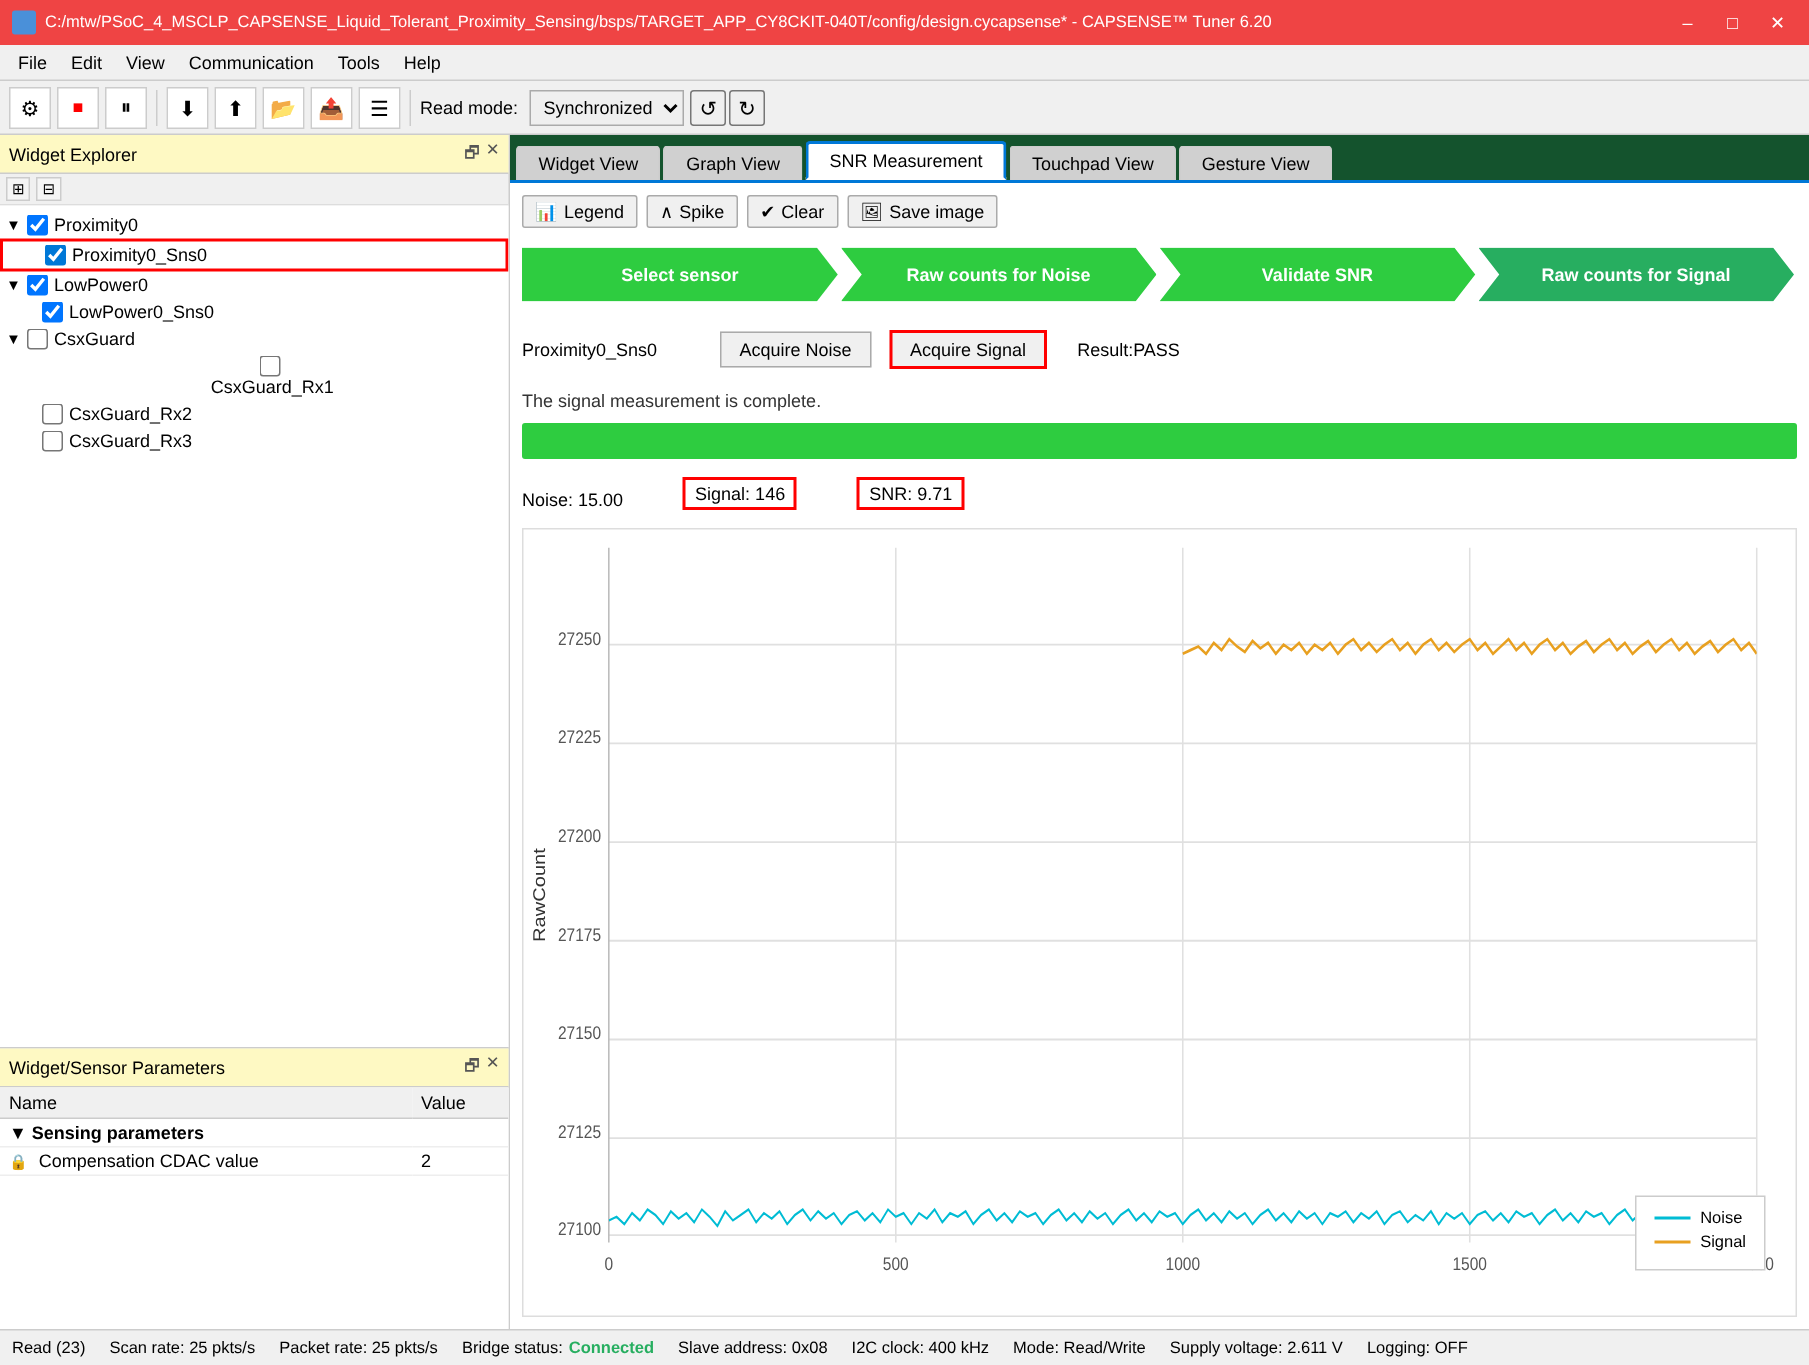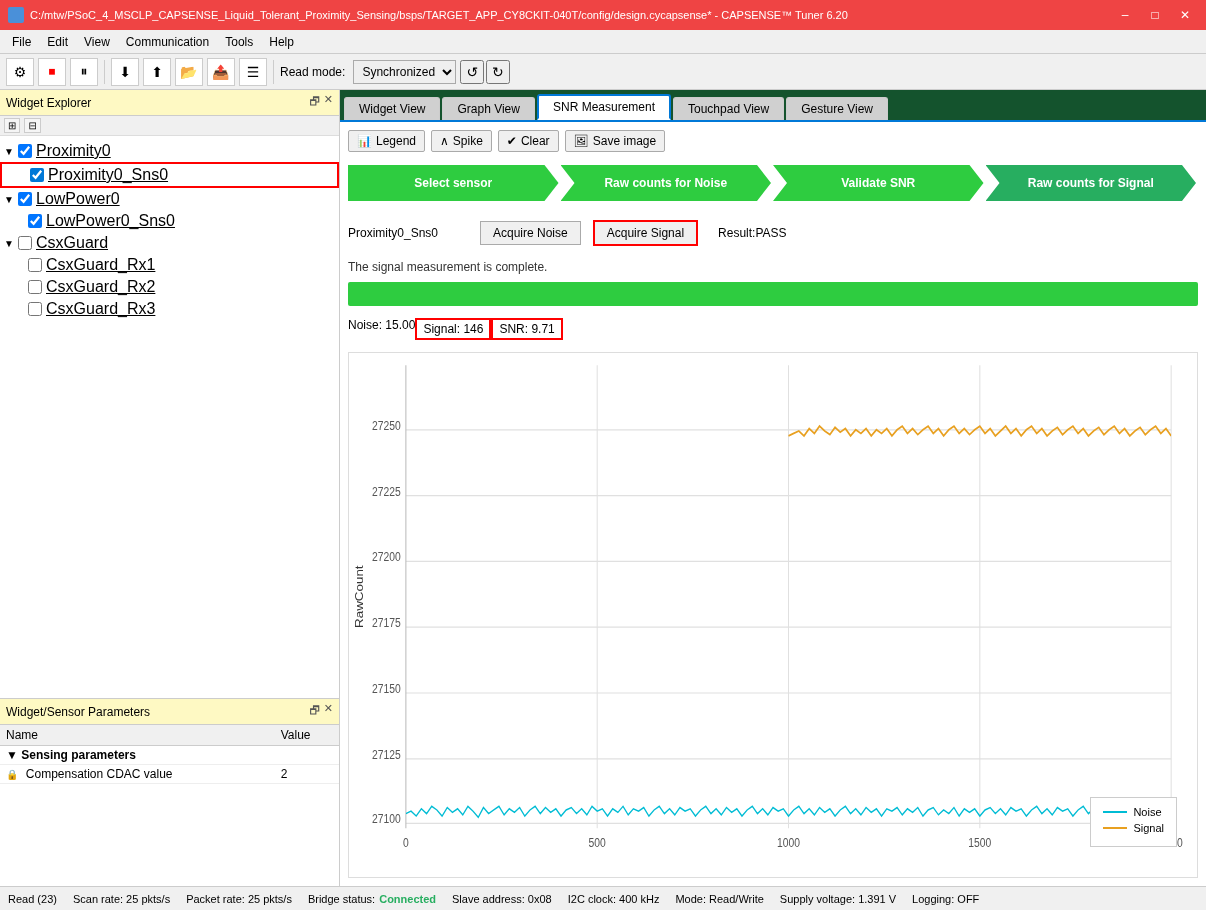--- a/index.html
+++ b/index.html
@@ -94,21 +94,21 @@
     .tree-item {
       display: flex;
       align-items: center;
       padding: 2px 4px;
       cursor: pointer;
       font-size: 12px;
     }
     .tree-item.highlighted { background: #fff; border: 1px solid red; }
     .tree-checkbox { width: 14px; height: 14px; margin-right: 4px; flex-shrink: 0; }
     .tree-expand { width: 12px; margin-right: 2px; font-size: 10px; cursor: pointer; }
-    .tree-label { font-size: 16px; text-decoration: underline; }
+    .tree-label { font-size: 12px; }
     .widget-toolbar { padding: 2px 4px; display: flex; gap: 4px; border-bottom: 1px solid #ddd; }
     .widget-toolbar-btn { font-size: 10px; padding: 1px 3px; cursor: pointer; border: 1px solid #ccc; background: #f5f5f5; }
 
     
     .sensor-params {
       height: 188px;
       border-top: 1px solid #ccc;
       display: flex;
       flex-direction: column;
     }
@@ -235,21 +235,22 @@
     
     .progress-bar {
       height: 24px;
       background: #2ecc40;
       border-radius: 2px;
     }
 
     
     .metrics-row {
       display: flex;
-      align-items: flex-start;
+      align-items: flex-end;
+      gap: 40px;
       padding: 4px 0;
     }
     .metric { font-size: 12px; }
     .metric-value { border: 2px solid red; padding: 2px 6px; font-size: 12px; display: inline-block; }
 
     
     .chart-container {
       flex: 1;
       position: relative;
       border: 1px solid #ddd;
@@ -365,21 +366,21 @@
       <div class="tree-item" style="padding-left: 28px;">
         <input type="checkbox" class="tree-checkbox" checked="" style="">
         <span class="tree-label">LowPower0_Sns0</span>
       </div>
 
       <div class="tree-item" style="padding-left: 4px;">
         <span class="tree-expand">▼</span>
         <input type="checkbox" class="tree-checkbox" style="">
         <span class="tree-label">CsxGuard</span>
       </div>
-      <div class="tree-item" style="padding-left: 28px;">
+      <div class="tree-item" style="padding-left: 28px; flex-direction: column;">
         <input type="checkbox" class="tree-checkbox" style="">
         <span class="tree-label">CsxGuard_Rx1</span>
       </div>
       <div class="tree-item" style="padding-left: 28px;">
         <input type="checkbox" class="tree-checkbox" style="">
         <span class="tree-label">CsxGuard_Rx2</span>
       </div>
       <div class="tree-item" style="padding-left: 28px;">
         <input type="checkbox" class="tree-checkbox" style="">
         <span class="tree-label">CsxGuard_Rx3</span>
@@ -593,18 +594,18 @@
   <div class="status-segment">
     <span>Slave address:  0x08</span>
   </div>
   <div class="status-segment">
     <span>I2C clock:  400 kHz</span>
   </div>
   <div class="status-segment">
     <span>Mode:  Read/Write</span>
   </div>
   <div class="status-segment">
-    <span>Supply voltage:  1.391 V</span>
+    <span>Supply voltage:  2.611 V</span>
   </div>
   <div class="status-segment">
     <span>Logging:  OFF</span>
   </div>
 </div>
 
 </body></html>

